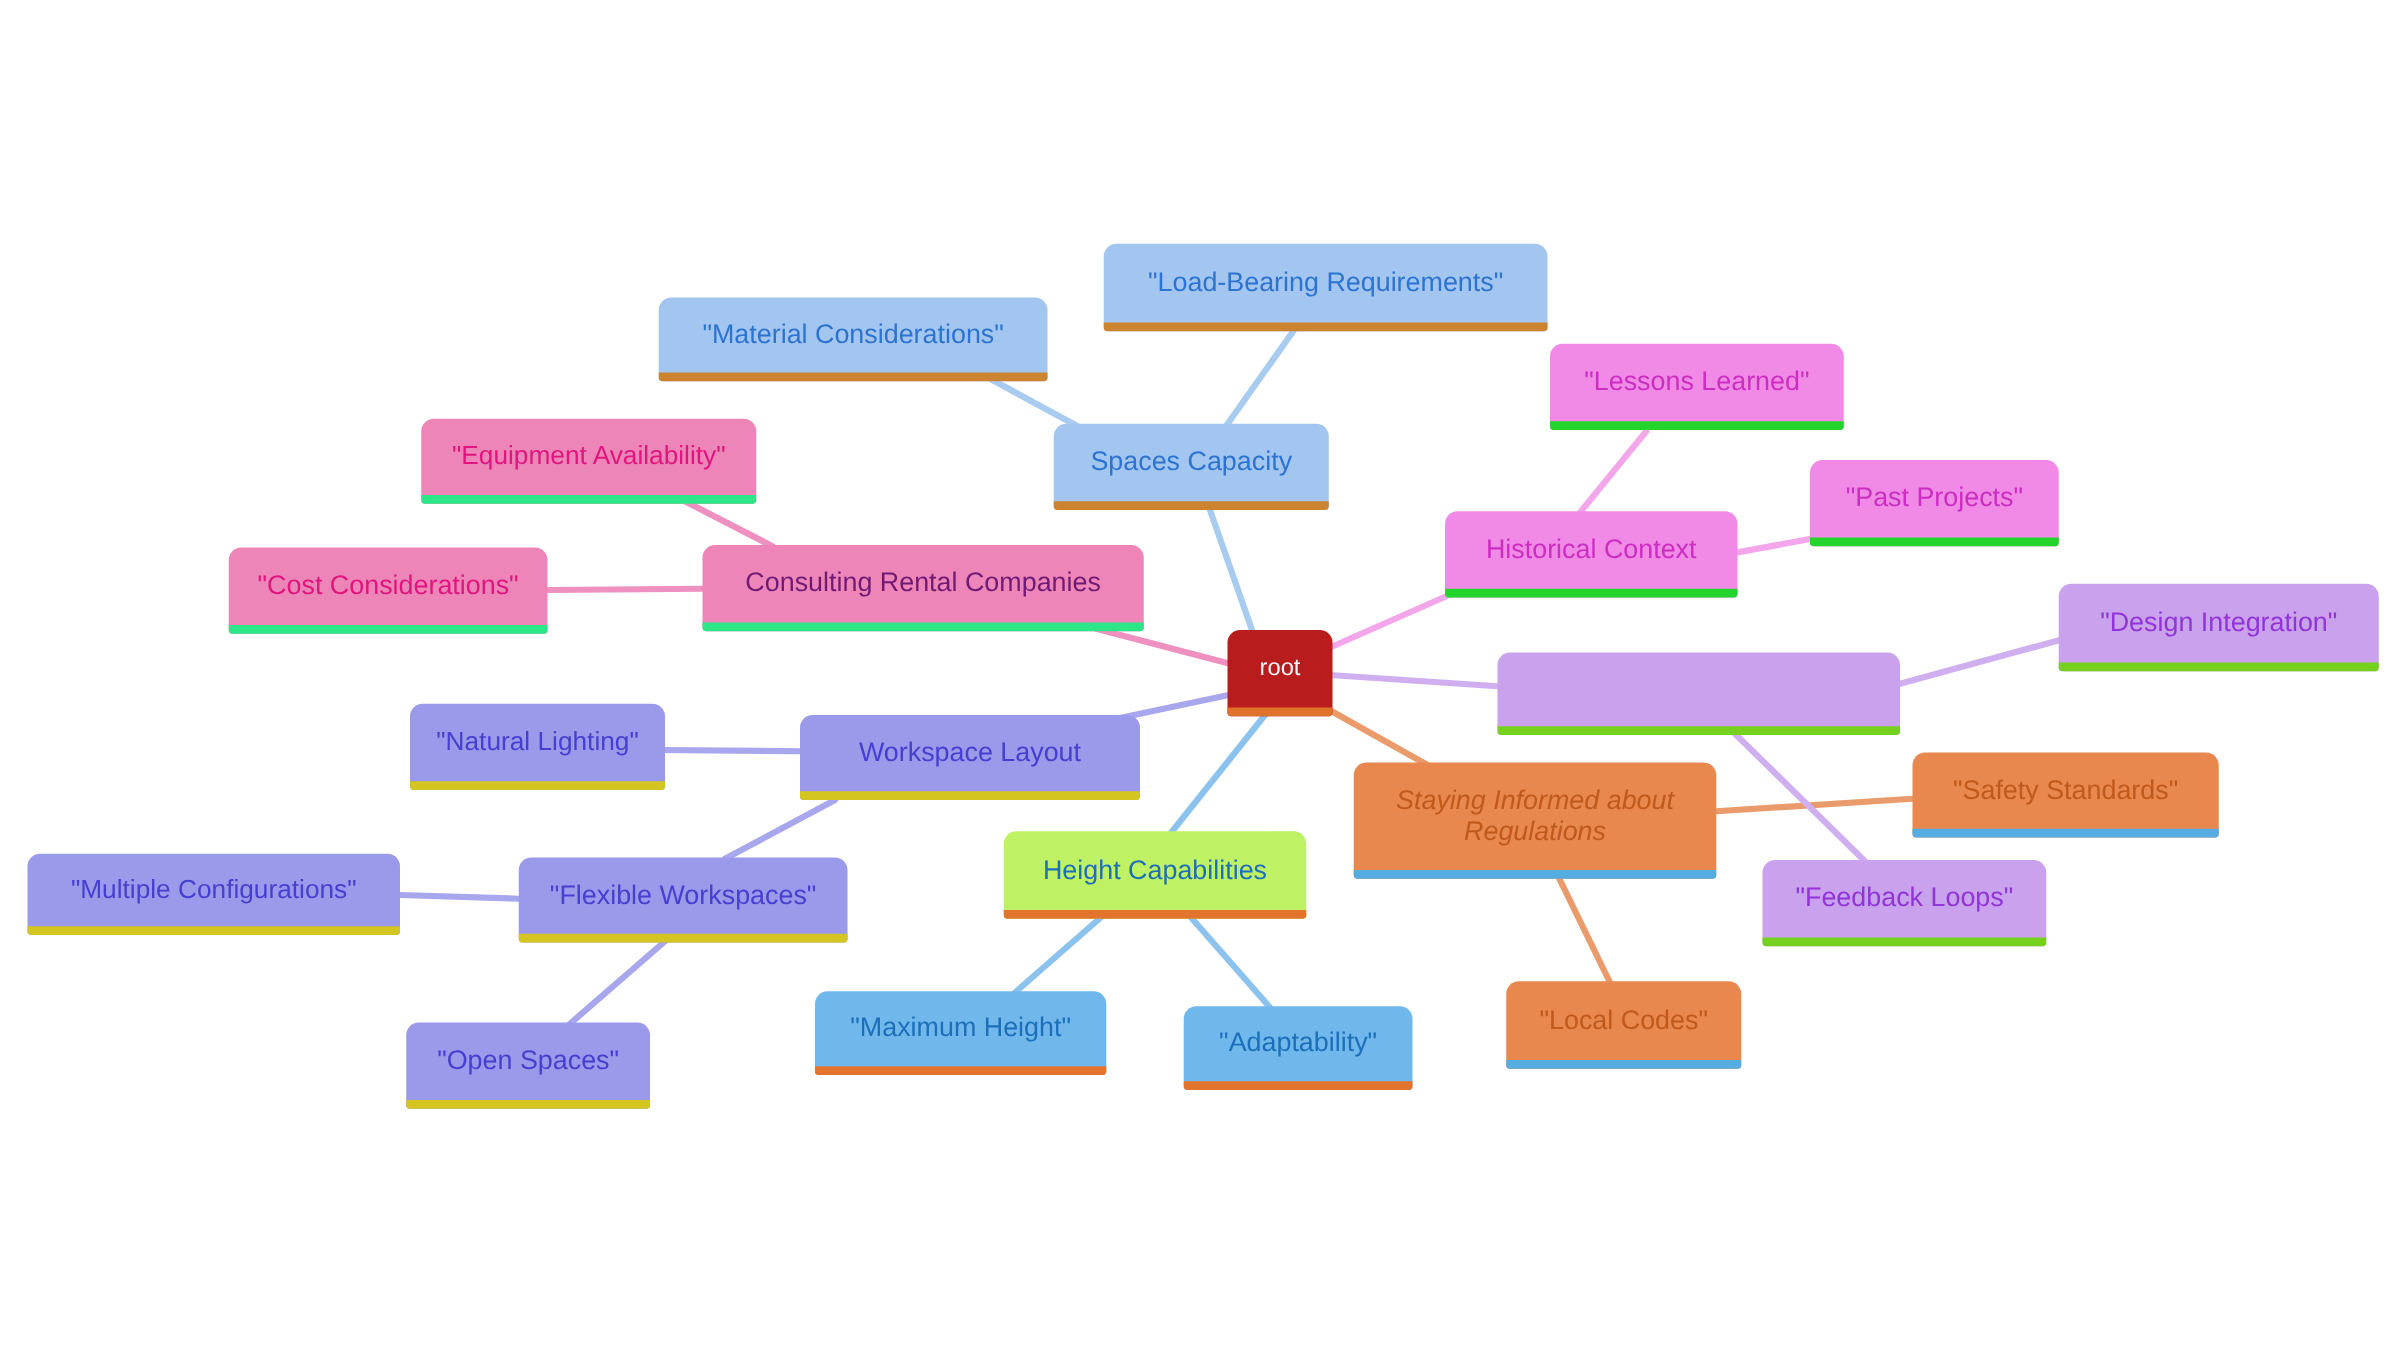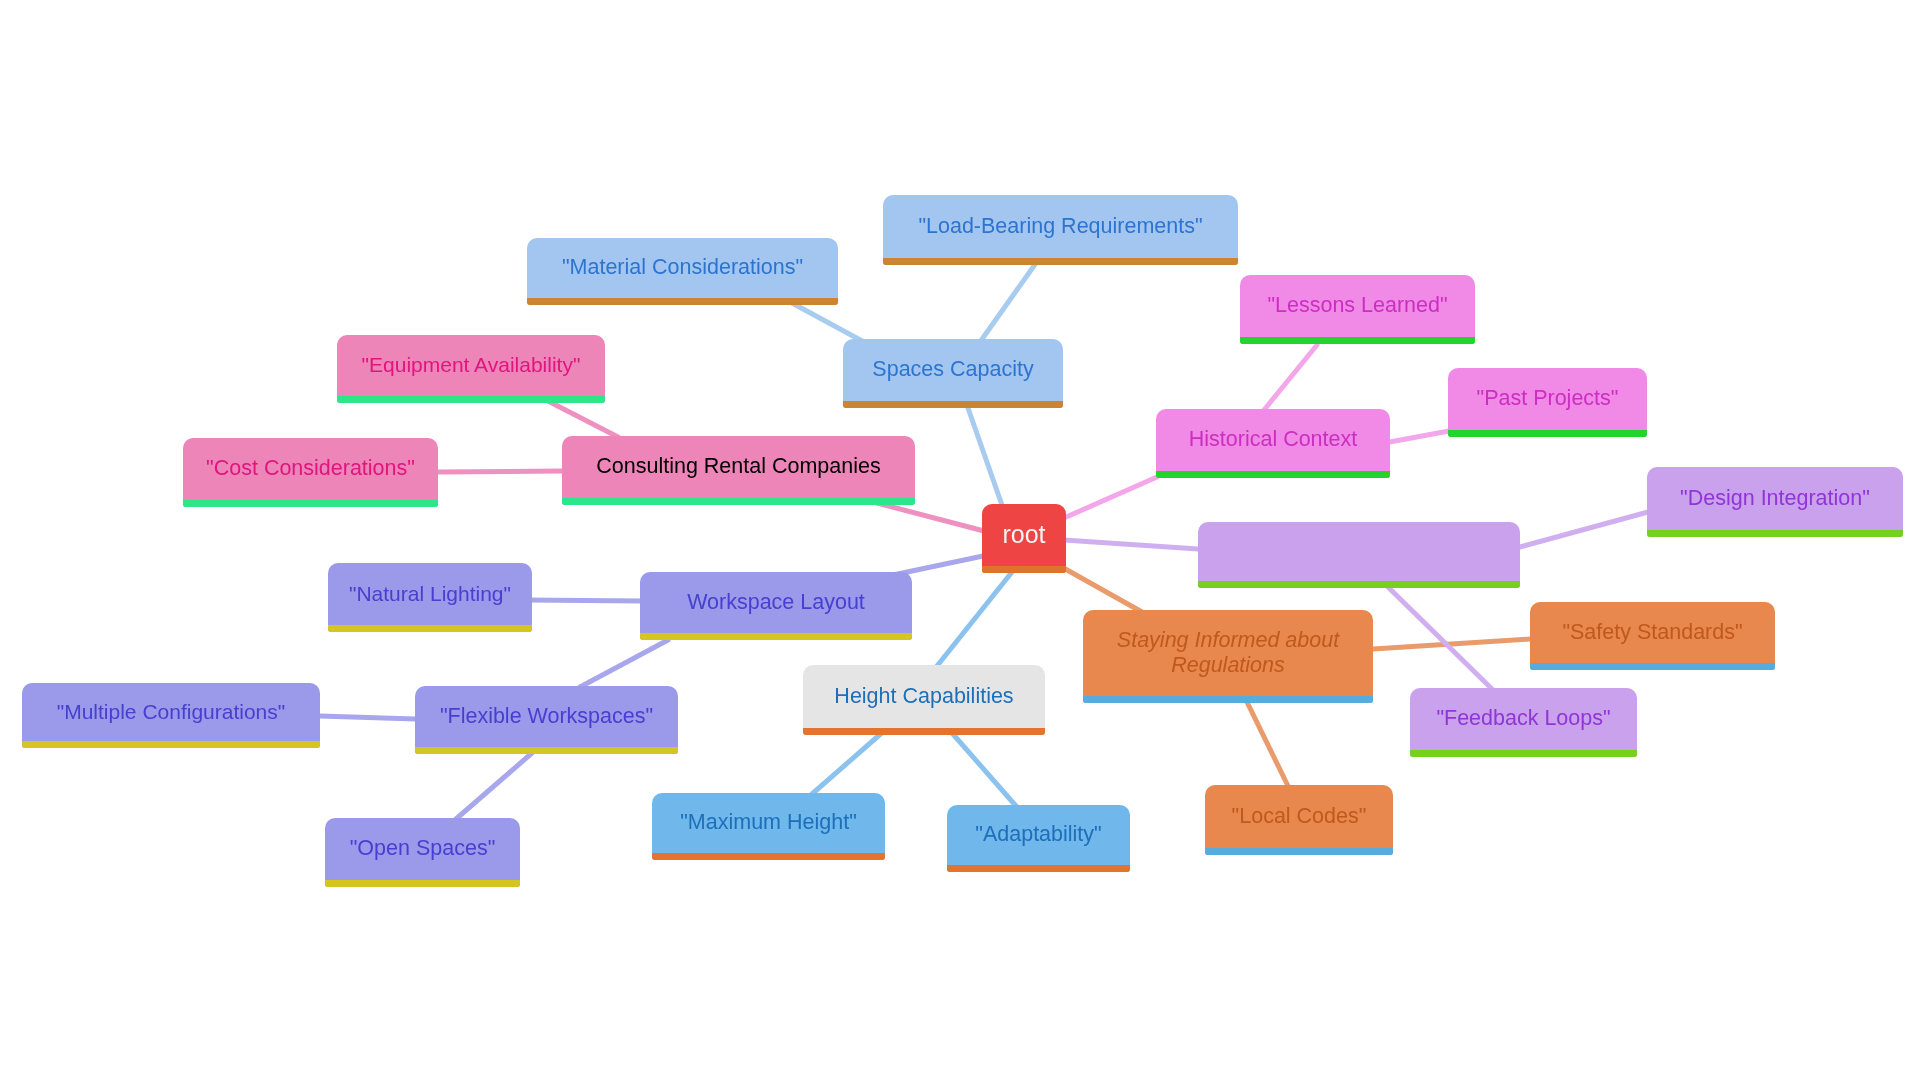--- a/index.html
+++ b/index.html
@@ -70,21 +70,21 @@
       <line x1="1012" y1="572" x2="937" y2="666" stroke="#8cc3ee" stroke-width="5" stroke-linecap="round"></line>
       <line x1="884" y1="731" x2="812" y2="794" stroke="#8cc3ee" stroke-width="5" stroke-linecap="round"></line>
       <line x1="952" y1="733" x2="1016" y2="806" stroke="#8cc3ee" stroke-width="5" stroke-linecap="round"></line>
       <line x1="983" y1="556" x2="874" y2="579" stroke="#a8a7ed" stroke-width="5" stroke-linecap="round"></line>
       <line x1="641" y1="601" x2="528" y2="600" stroke="#a8a7ed" stroke-width="5" stroke-linecap="round"></line>
       <line x1="668" y1="640" x2="580" y2="687" stroke="#a8a7ed" stroke-width="5" stroke-linecap="round"></line>
       <line x1="415" y1="719" x2="320" y2="716" stroke="#a8a7ed" stroke-width="5" stroke-linecap="round"></line>
       <line x1="532" y1="753" x2="456" y2="819" stroke="#a8a7ed" stroke-width="5" stroke-linecap="round"></line>
     </svg>
   <div id="node-layer">
-      <div class="mm-node" style="left: 982px; top: 504px; width: 84px; height: 69px; background: #ef4444; color: rgb(244, 244, 246); font-size: 25px;">
+      <div class="mm-node" style="left: 982px; top: 504px; width: 84px; height: 69px; background: #b91c1c; color: rgb(244, 244, 246); font-size: 19px;">
     <span class="label">root</span>
     <span class="bar" style="background: rgb(224, 115, 44);"></span>
   </div>
       <div class="mm-node" style="left: 883px; top: 195px; width: 355px; height: 70px; background: rgb(162, 198, 239); color: rgb(45, 116, 209);">
     <span class="label">"Load-Bearing Requirements"</span>
     <span class="bar" style="background: rgb(205, 132, 48);"></span>
   </div>
       <div class="mm-node" style="left: 527px; top: 238px; width: 311px; height: 67px; background: rgb(162, 198, 239); color: rgb(45, 116, 209);">
     <span class="label">"Material Considerations"</span>
     <span class="bar" style="background: rgb(205, 132, 48);"></span>
@@ -94,21 +94,21 @@
     <span class="bar" style="background: rgb(205, 132, 48);"></span>
   </div>
       <div class="mm-node" style="left: 337px; top: 335px; width: 268px; height: 68px; background: rgb(237, 133, 184); color: rgb(224, 21, 126); font-size: 21px;">
     <span class="label">"Equipment Availability"</span>
     <span class="bar" style="background: rgb(45, 230, 135);"></span>
   </div>
       <div class="mm-node" style="left: 183px; top: 438px; width: 255px; height: 69px; background: rgb(237, 133, 184); color: rgb(224, 21, 126);">
     <span class="label">"Cost Considerations"</span>
     <span class="bar" style="background: rgb(45, 230, 135);"></span>
   </div>
-      <div class="mm-node" style="left: 562px; top: 436px; width: 353px; height: 69px; background: rgb(237, 133, 184); color: #000000;">
+      <div class="mm-node" style="left: 562px; top: 436px; width: 353px; height: 69px; background: rgb(237, 133, 184); color: #701a75;">
     <span class="label">Consulting Rental Companies</span>
     <span class="bar" style="background: rgb(45, 230, 135);"></span>
   </div>
       <div class="mm-node" style="left: 1240px; top: 275px; width: 235px; height: 69px; background: rgb(240, 138, 230); color: rgb(203, 46, 192);">
     <span class="label">"Lessons Learned"</span>
     <span class="bar" style="background: rgb(34, 212, 43);"></span>
   </div>
       <div class="mm-node" style="left: 1448px; top: 368px; width: 199px; height: 69px; background: rgb(240, 138, 230); color: rgb(203, 46, 192);">
     <span class="label">"Past Projects"</span>
     <span class="bar" style="background: rgb(34, 212, 43);"></span>
@@ -153,21 +153,21 @@
     <span class="bar" style="background: rgb(212, 197, 32);"></span>
   </div>
       <div class="mm-node" style="left: 22px; top: 683px; width: 298px; height: 65px; background: rgb(155, 153, 233); color: rgb(71, 63, 208); font-size: 21px;">
     <span class="label">"Multiple Configurations"</span>
     <span class="bar" style="background: rgb(212, 197, 32);"></span>
   </div>
       <div class="mm-node" style="left: 325px; top: 818px; width: 195px; height: 69px; background: rgb(155, 153, 233); color: rgb(71, 63, 208);">
     <span class="label">"Open Spaces"</span>
     <span class="bar" style="background: rgb(212, 197, 32);"></span>
   </div>
-      <div class="mm-node" style="left: 803px; top: 665px; width: 242px; height: 70px; background: #e5e5e5; color: rgb(29, 111, 186);">
+      <div class="mm-node" style="left: 803px; top: 665px; width: 242px; height: 70px; background: #bef264; color: rgb(29, 111, 186);">
     <span class="label">Height Capabilities</span>
     <span class="bar" style="background: rgb(226, 116, 46);"></span>
   </div>
       <div class="mm-node" style="left: 652px; top: 793px; width: 233px; height: 67px; background: rgb(112, 183, 235); color: rgb(29, 111, 186);">
     <span class="label">"Maximum Height"</span>
     <span class="bar" style="background: rgb(226, 116, 46);"></span>
   </div>
       <div class="mm-node" style="left: 947px; top: 805px; width: 183px; height: 67px; background: rgb(112, 183, 235); color: rgb(29, 111, 186);">
     <span class="label">"Adaptability"</span>
     <span class="bar" style="background: rgb(226, 116, 46);"></span>

